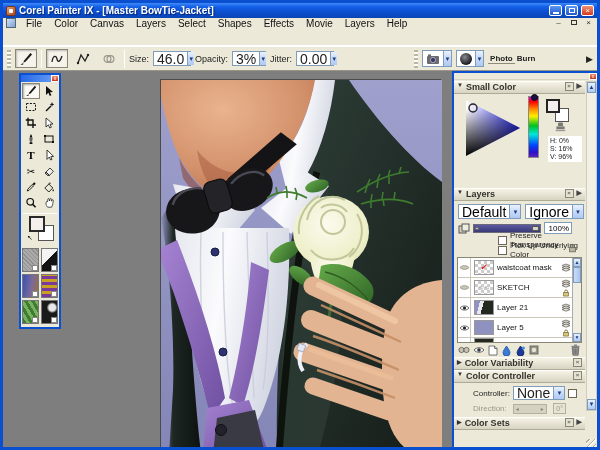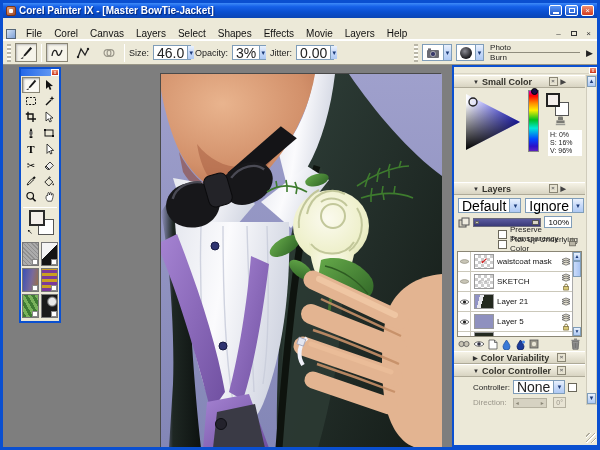--- a/index.html
+++ b/index.html
@@ -14,40 +14,40 @@
   .app-icon:after{content:"";position:absolute;left:2px;top:2px;width:4px;height:4px;background:#fff;border-radius:1px;}
   .title{flex:1;color:#fff;font-size:10px;font-weight:bold;text-shadow:1px 1px 1px rgba(0,20,80,.7);
     white-space:nowrap;overflow:hidden;}
   .wbtn{width:13px;height:11px;border-radius:2px;border:1px solid #fff;color:#fff;font-size:8px;line-height:8px;
     display:flex;align-items:center;justify-content:center;
     background:linear-gradient(#5A95F5,#2058C8);}
   .wbtn.close{background:linear-gradient(#F09070,#D23A1E);}
   .wbtn .minbar{width:6px;height:2px;background:#fff;margin-top:5px;}
   .wbtn .restbox{width:6px;height:5px;border:1px solid #fff;}
   
-  .menubar{height:22px;display:flex;align-items:flex-end;font-size:10px;color:#111;padding:0 3px;
+  .menubar{height:28px;display:flex;align-items:flex-start;font-size:10px;color:#111;padding:0 3px;
     background:#ECE9D8;border-bottom:1px solid #fff;}
   .doc-icon{width:10px;height:10px;background:linear-gradient(135deg,#cfe0f5,#7fa0d5);border:1px solid #567;margin-right:4px;}
   .menu-item{padding:0 6px;cursor:default;}
   .mb-right{margin-left:auto;display:flex;gap:4px;align-items:center;color:#444;}
   .dwbtn{width:11px;height:10px;font-size:8px;line-height:9px;text-align:center;color:#333;}
   .dwbtn .restbox{width:6px;height:5px;border:1px solid #333;margin:2px auto 0;}
   
   .toolbarrow{height:25px;display:flex;align-items:center;font-size:9px;color:#222;gap:4px;padding:8px 4px;
     background:#ECE9D8;border-top:1px solid #fff;border-bottom:1px solid #999687;}
   .grip{width:4px;height:18px;background:repeating-linear-gradient(180deg,#b9b6a7 0 2px,#fdfcf5 2px 4px);}
   .tbtn{width:22px;height:19px;display:flex;align-items:center;justify-content:center;border:1px solid transparent;}
   .tbtn.sel{border:1px solid #8a8675;background:#f6f4ea;box-shadow:inset 1px 1px 2px #bbb;}
   .vsep{width:1px;height:18px;background:#b5b2a3;border-right:1px solid #fff;}
   .combo{display:flex;align-items:stretch;background:#fff;border:1px solid #7F9DB9;height:15px;}
   .combo .val{flex:1;padding:0 3px;display:flex;align-items:center;justify-content:flex-end;font-size:14px;}
   .combo .arr{width:11px;background:linear-gradient(#E9F1FD,#CBDCF9 45%,#AEC9F4);border-left:1px solid #7F9DB9;
     color:#1D3C7A;font-size:6px;display:flex;align-items:center;justify-content:center;}
   .burn-dot{width:12px;height:12px;border-radius:50%;background:radial-gradient(circle at 40% 35%,#8a8a92,#1a1a1e 70%);}
-  .brushsel{display:flex;flex-direction:column;width:92px;font-size:8px;line-height:9px;}
+  .brushsel{display:flex;flex-direction:row;width:92px;font-size:8px;line-height:9px;font-weight:bold;}
   .brushsel .r1{border-bottom:1px solid #8f8c7d;padding:0 2px;}
   .brushsel .r2{padding:0 2px;}
   .flyarrow{font-size:9px;color:#222;margin-left:2px;}
   
   .workspace{position:relative;height:392px;background:#7E7E7E;}
   
   .toolbox{position:absolute;left:16px;top:2px;width:42px;border:2px solid #0B50D0;background:#ECE9D8;}
   .tb-title{height:7px;background:linear-gradient(90deg,#2568E8,#6FA3F5);position:relative;}
   .tb-close{position:absolute;right:0;top:0;width:8px;height:7px;background:linear-gradient(#F09070,#C83218);
     border:1px solid #fff;color:#fff;font-size:5px;line-height:5px;text-align:center;}
@@ -72,21 +72,21 @@
   
   .canvas-frame{position:absolute;left:157px;top:8px;width:281px;height:374px;border:1px solid #4a4a4a;}
   .canvas-frame svg{display:block;}
   
   .dock{position:absolute;left:449px;top:0;width:148px;height:382px;border:2px solid #0B50D0;background:#ECE9D8;}
   .dock-top{height:7px;background:#ECE9D8;position:relative;border-bottom:1px solid #d8d4c4;}
   .dock-close{position:absolute;right:1px;top:0;width:8px;height:7px;background:linear-gradient(#F09070,#C83218);
     border:1px solid #fff;color:#fff;font-size:5px;line-height:5px;text-align:center;}
   .pal-col{position:absolute;left:0;top:8px;width:131px;}
   .hdr{height:13px;background:linear-gradient(#F6F3E6,#D8D4C2);border-top:1px solid #fff;border-bottom:1px solid #AEAA98;
-    display:flex;align-items:center;font-size:9px;font-weight:bold;color:#33322B;padding:0 19px;gap:3px;}
+    display:flex;font-size:9px;font-weight:bold;color:#33322B;padding:0 3px;gap:3px;}
   .hdr .tri{font-size:6px;color:#333;}
   .hdr .sp{flex:1;}
   .hdr .xbox{width:9px;height:9px;border:1px solid #8a8675;font-size:6px;line-height:7px;text-align:center;color:#666;background:#E6E2D1;}
   .hdr .fly{font-size:7px;color:#444;}
   
   .sc-body{position:relative;height:94px;background:#ECE9D8;}
   .huebar{position:absolute;left:74px;top:2px;width:11px;height:62px;border:1px solid #888;
     background:linear-gradient(180deg,#d400c8 0%,#ff0000 8%,#ff8800 20%,#ffee00 32%,#00c020 48%,#00e8d8 62%,#0048ff 80%,#2a10c8 92%,#5a20c0 100%);}
   .hue-dot{position:absolute;left:77px;top:0px;width:7px;height:7px;border-radius:50%;background:#18104a;border:1px solid #000;}
   .sc-swatches{position:absolute;left:92px;top:5px;width:26px;height:24px;}
@@ -160,21 +160,21 @@
         <span class="restbox"></span>
       </div>
     <div class="wbtn close">
         <span>×</span>
       </div>
   </div>
 
   <div class="menubar">
     <div class="doc-icon"></div>
     <span class="menu-item">File</span>
-    <span class="menu-item">Corel</span>
+    <span class="menu-item">Color</span>
     <span class="menu-item">Canvas</span>
     <span class="menu-item">Layers</span>
     <span class="menu-item">Select</span>
     <span class="menu-item">Shapes</span>
     <span class="menu-item">Effects</span>
     <span class="menu-item">Movie</span>
     <span class="menu-item">Layers</span>
     <span class="menu-item">Help</span>
     <div class="mb-right">
       <div class="dwbtn">–</div>
@@ -758,20 +758,27 @@
           <div class="dir-row">
             <span>Direction:</span>
             <div class="dir-slider">
               <span>◄</span>
               <span>►</span>
             </div>
             <div class="dir-val">0°</div>
           </div>
         </div>
 
+        <div class="hdr">
+          <span class="tri">▶</span>
+          <span>Color Sets</span>
+          <span class="sp"></span>
+          <span class="xbox">×</span>
+          <span class="fly">▶</span>
+        </div>
         <div class="filler"></div>
       </div>
 
       <div class="dock-scroll">
         <div class="sarr">▲</div>
         <div class="sarr dn">▼</div>
       </div>
       <div class="resize-grip"></div>
     </div>
 

